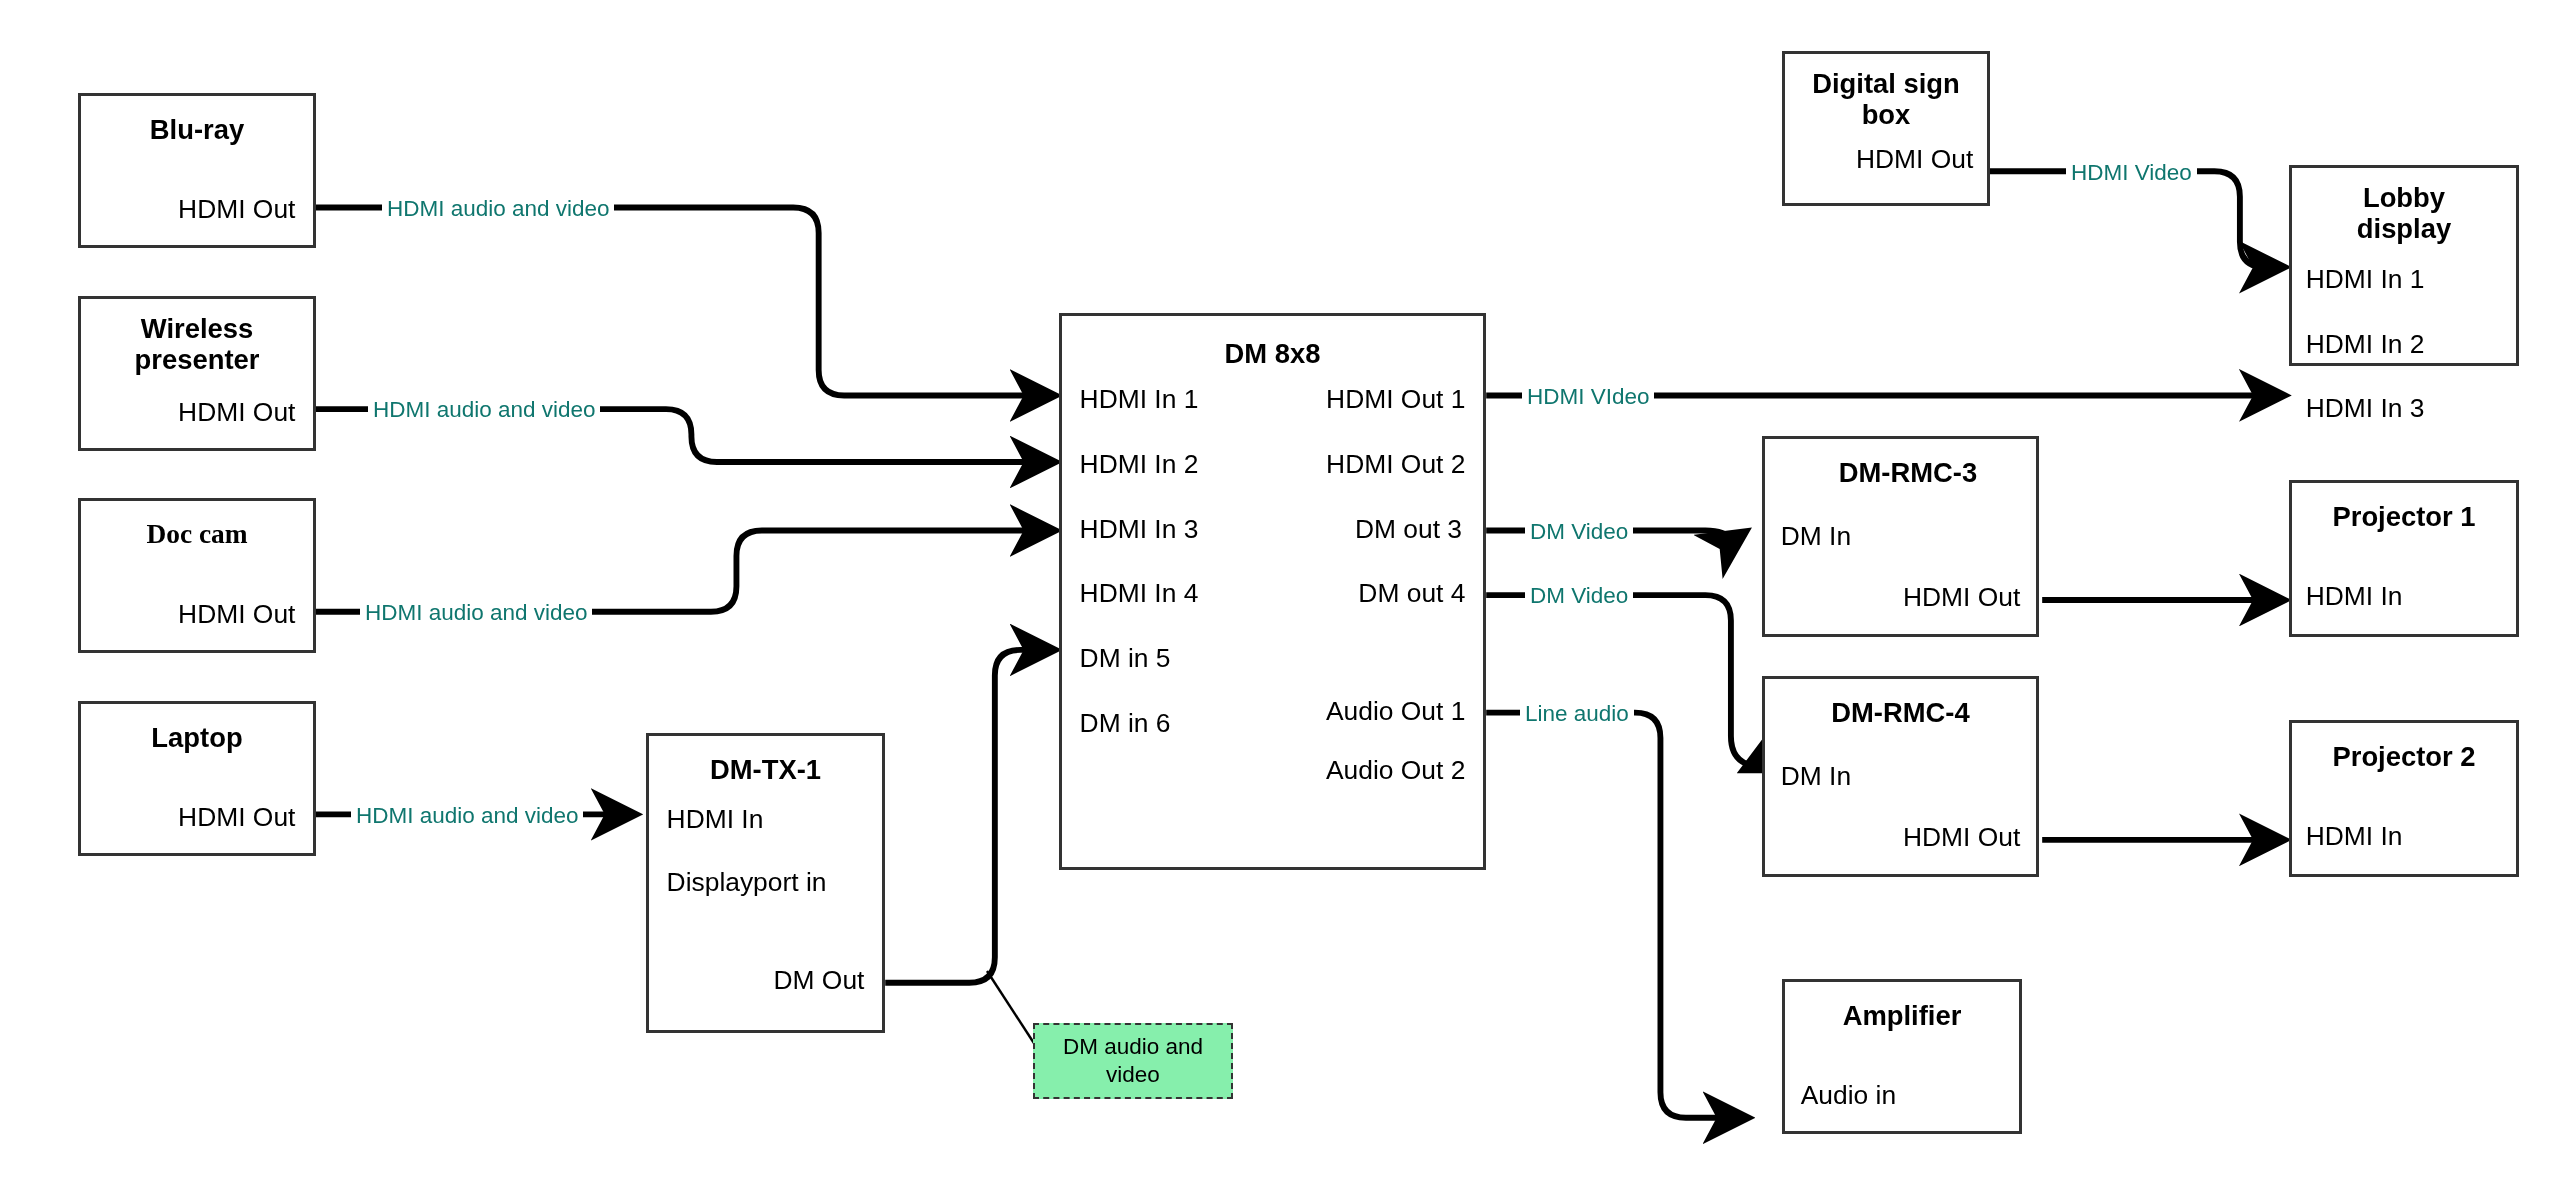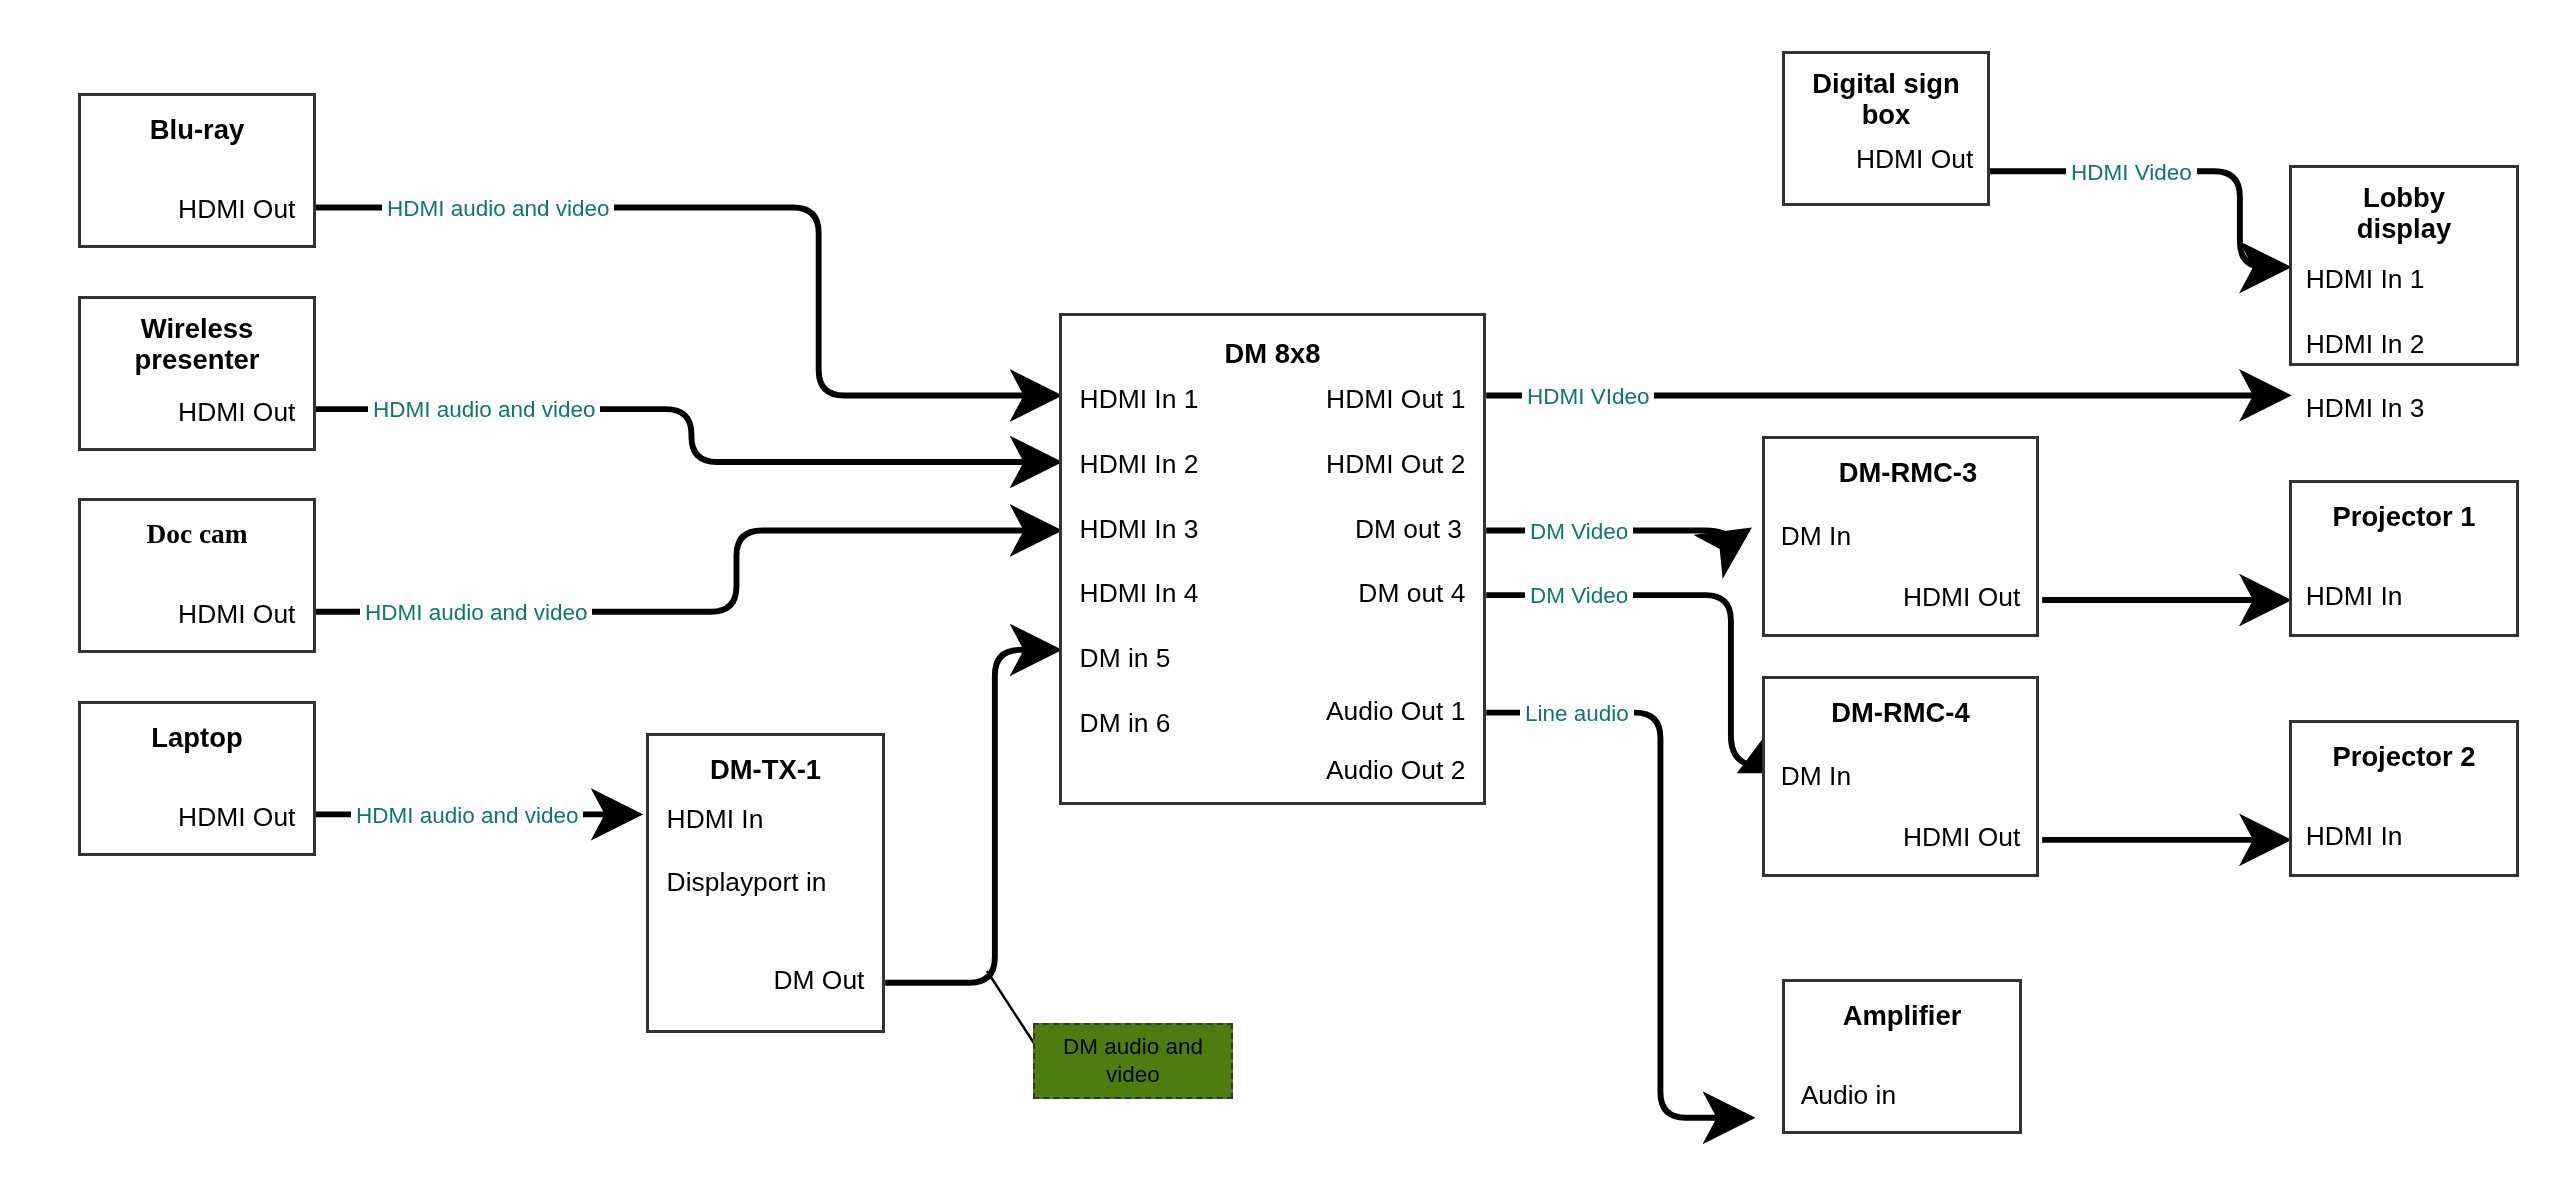--- a/index.html
+++ b/index.html
@@ -57,21 +57,21 @@
     background: #ffffff;
     white-space: nowrap;
     padding: 0 4.9px;
     line-height: 1;
     z-index: 3;
   }
   .note-box {
     position: absolute;
     box-sizing: border-box;
     border: 2.9px dashed #333333;
-    background: #4d7c0f;
+    background: #86efac;
     font-size: 22.5px;
     color: #000000;
     text-align: center;
     line-height: 1.25;
     display: flex;
     align-items: center;
     justify-content: center;
     z-index: 3;
   }
 </style>
@@ -158,21 +158,21 @@
     <div class="port right" style="right:17.6px; top:100px;">HDMI Out</div>
   </div>
 
   <div class="node" style="left:646px; top:733px; width:239px; height:300px;">
     <div class="node-title" style="top:17.6px;">DM-TX-1</div>
     <div class="port left" style="left:17.6px; top:70px;">HDMI In</div>
     <div class="port left" style="left:17.6px; top:133px;">Displayport in</div>
     <div class="port right" style="right:17.6px; top:231px;">DM Out</div>
   </div>
 
-  <div class="node" style="left:1059px; top:313px; width:427px; height:492px;">
+  <div class="node" style="left:1059px; top:313px; width:427px; height:557px;">
     <div class="node-title" style="top:21.5px;">DM 8x8</div>
 
     <div class="port left" style="left:17.6px; top:70px;">HDMI In 1</div>
     <div class="port left" style="left:17.6px; top:135px;">HDMI In 2</div>
     <div class="port left" style="left:17.6px; top:200px;">HDMI In 3</div>
     <div class="port left" style="left:17.6px; top:264px;">HDMI In 4</div>
     <div class="port left" style="left:17.6px; top:329px;">DM in 5</div>
     <div class="port left" style="left:17.6px; top:394px;">DM in 6</div>
 
     <div class="port right" style="right:17.6px; top:70px;">HDMI Out 1</div>

